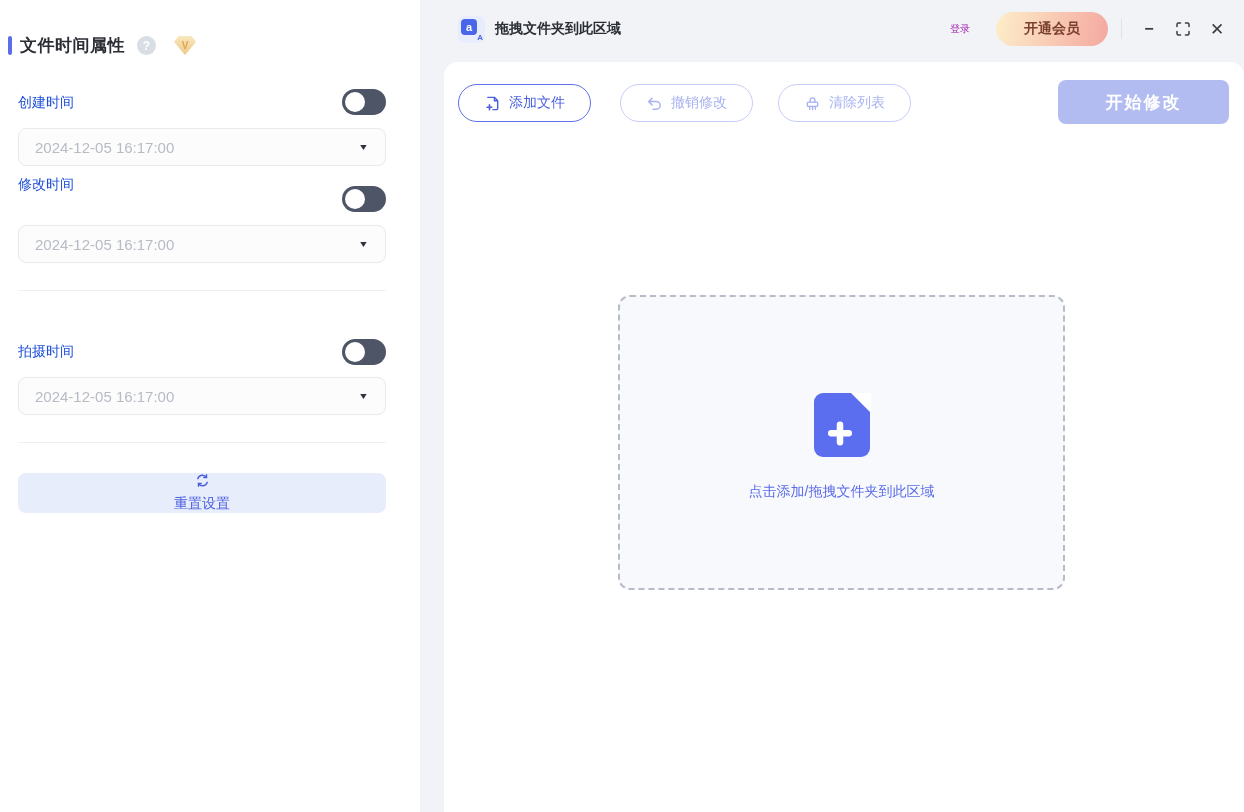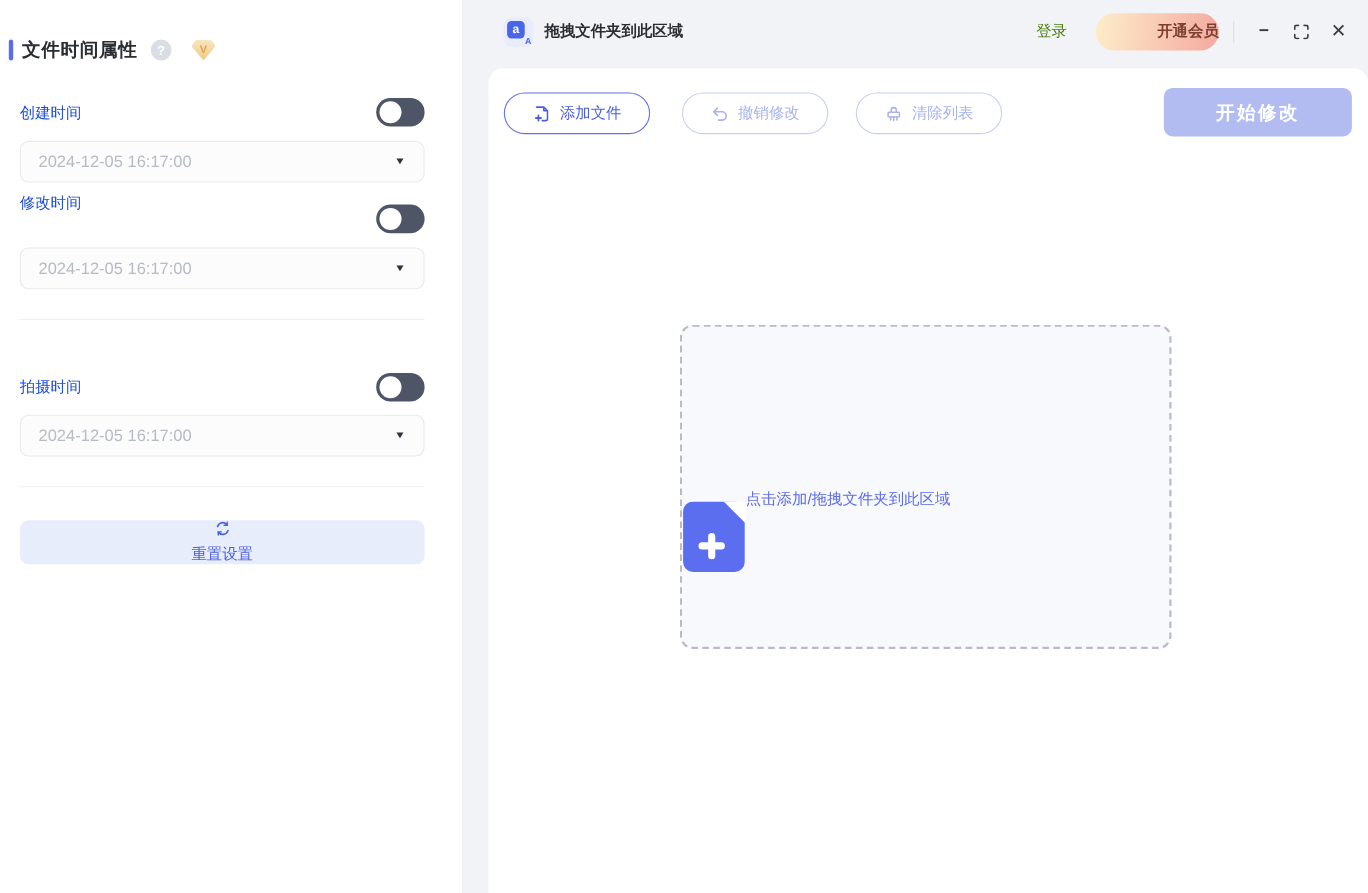--- a/index.html
+++ b/index.html
@@ -37,23 +37,23 @@
   
   .main { position:absolute; left:420px; top:0; width:824px; height:812px; background:#f1f3f7; }
 
   .titlebar { position:absolute; left:0; top:0; right:0; height:58px; display:flex; align-items:center; }
   .app-icon { width:27px; height:27px; margin-left:38px; background:#e9ecfd; border-radius:7px; position:relative; flex:0 0 auto; }
   .app-icon .inner { position:absolute; left:3px; top:3px; width:16px; height:16px; background:#4a66e8; border-radius:4px;
                      color:#ffffff; font-size:11px; font-weight:bold; display:flex; align-items:center; justify-content:center; }
   .app-icon .mini { position:absolute; right:2px; bottom:1px; font-size:8px; color:#4a66e8; font-weight:bold; }
   .app-title { margin-left:10px; font-size:14px; font-weight:600; color:#2b2e33; }
   .tb-spacer { flex:1; }
-  .login { font-size:14px; color:#4d7c0f; cursor:pointer; }
+  .login { font-size:10px; color:#a21caf; cursor:pointer; }
   .vip-btn { margin-left:26px; width:112px; height:34px; border:none; border-radius:17px; cursor:pointer;
-             background:linear-gradient(100deg,#fdeec9,#f4a8a0); color:#7d4030; font-size:14px; font-weight:bold; font-family:Liberation Mono, monospace;text-align:right; }
+             background:linear-gradient(100deg,#fdeec9,#f4a8a0); color:#7d4030; font-size:14px; font-weight:bold; font-family:Liberation Mono, monospace; }
   .tb-divider { width:1px; height:20px; background:#dfe2e8; margin-left:13px; }
   .win-btn { width:34px; height:34px; display:flex; align-items:center; justify-content:center;
              color:#3a3d42; font-size:16px; cursor:pointer; }
   .win-btn.min { margin-left:10px; font-weight:bold; }
   .win-btn.close { margin-right:10px; font-size:17px; }
 
   
   .card { position:absolute; left:24px; top:62px; right:0; bottom:0; background:#ffffff; border-radius:14px 14px 0 0; }
 
   .pill { position:absolute; top:22px; height:38px; border-radius:19px; background:#ffffff;
@@ -61,21 +61,21 @@
           cursor:pointer; border:1px solid; font-family:inherit;text-align:right; }
   .pill.enabled { border-color:#5e71e8; color:#4a5fe0; }
   .pill.disabled { border-color:#c7cef7; color:#a9b3f0; }
   .pill svg { display:block; }
 
   .start-btn { position:absolute; top:18px; right:15px; width:171px; height:44px; border:none; border-radius:8px;
                background:#b3bcf1; color:#ffffff; font-size:17px; font-weight:bold; letter-spacing:2px;
                cursor:pointer; font-family:inherit; }
 
   .dropzone { position:absolute; left:174px; top:233px; width:447px; height:295px; border:2px dashed #b7bcc6;
-              border-radius:12px; background:#f8f9fc; display:flex; flex-direction:row; align-items:center; cursor:pointer; }
+              border-radius:12px; background:#f8f9fc; display:flex; flex-direction:column; align-items:center; cursor:pointer; }
   .dz-icon { margin-top:96px; }
   .dz-hint { margin-top:22px; font-size:14px; color:#5b6be8; }
 
   .watermark { position:absolute; left:89px; top:651px; width:179px; height:45px; background:#fdfdf3;
                display:flex; align-items:center; justify-content:center;
                font-family:"DejaVu Serif","Liberation Serif",serif; font-size:30px; color:#f1efe0; letter-spacing:3px; }
 </style>
 </head>
 <body>
 

